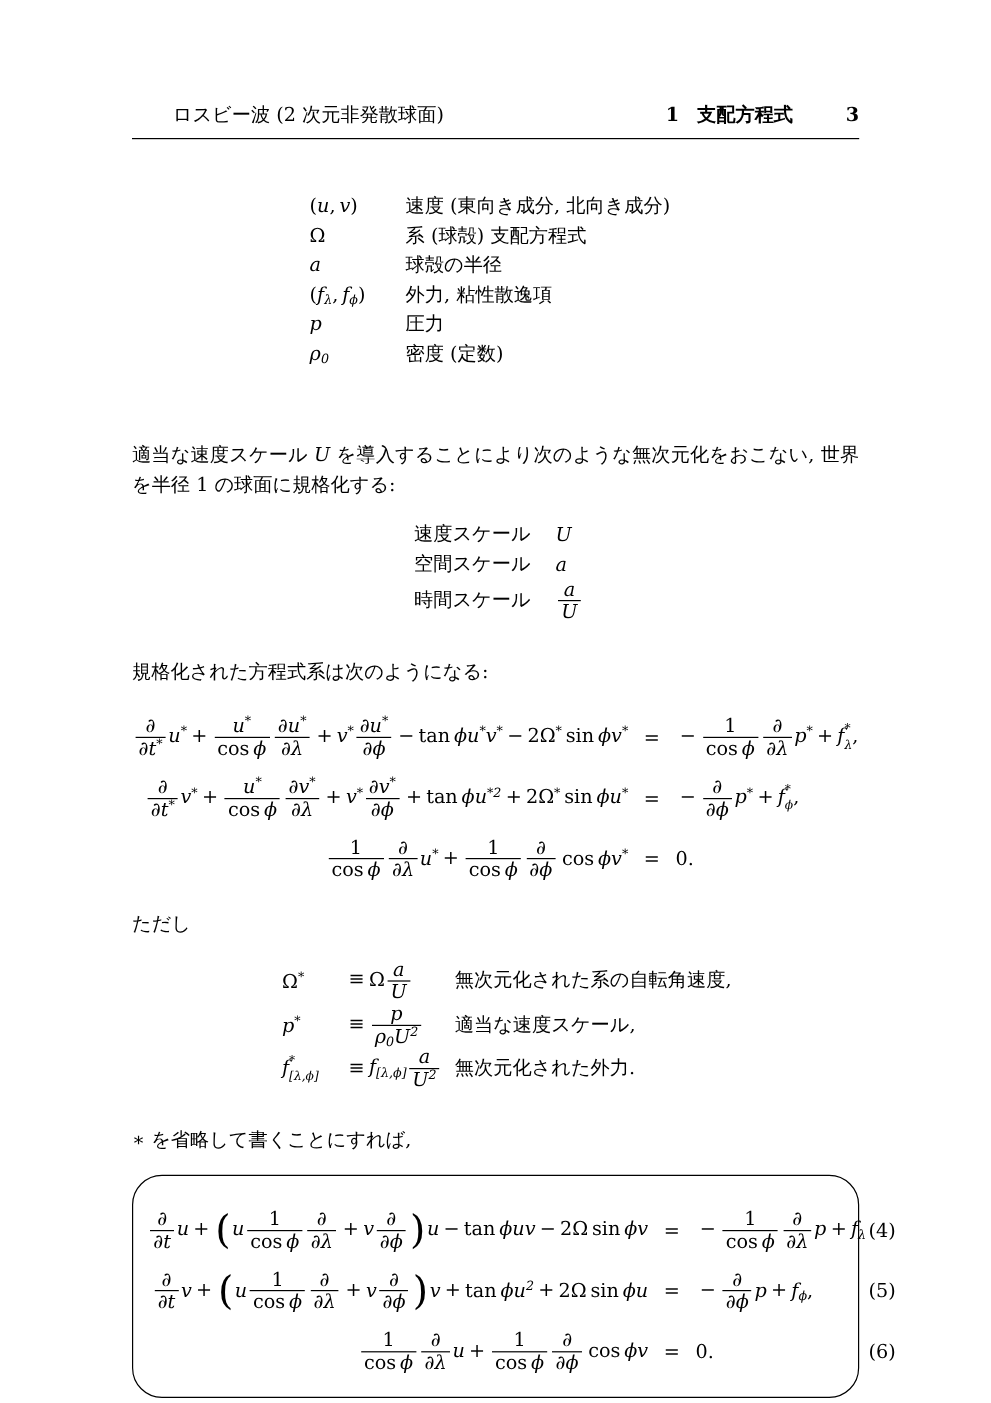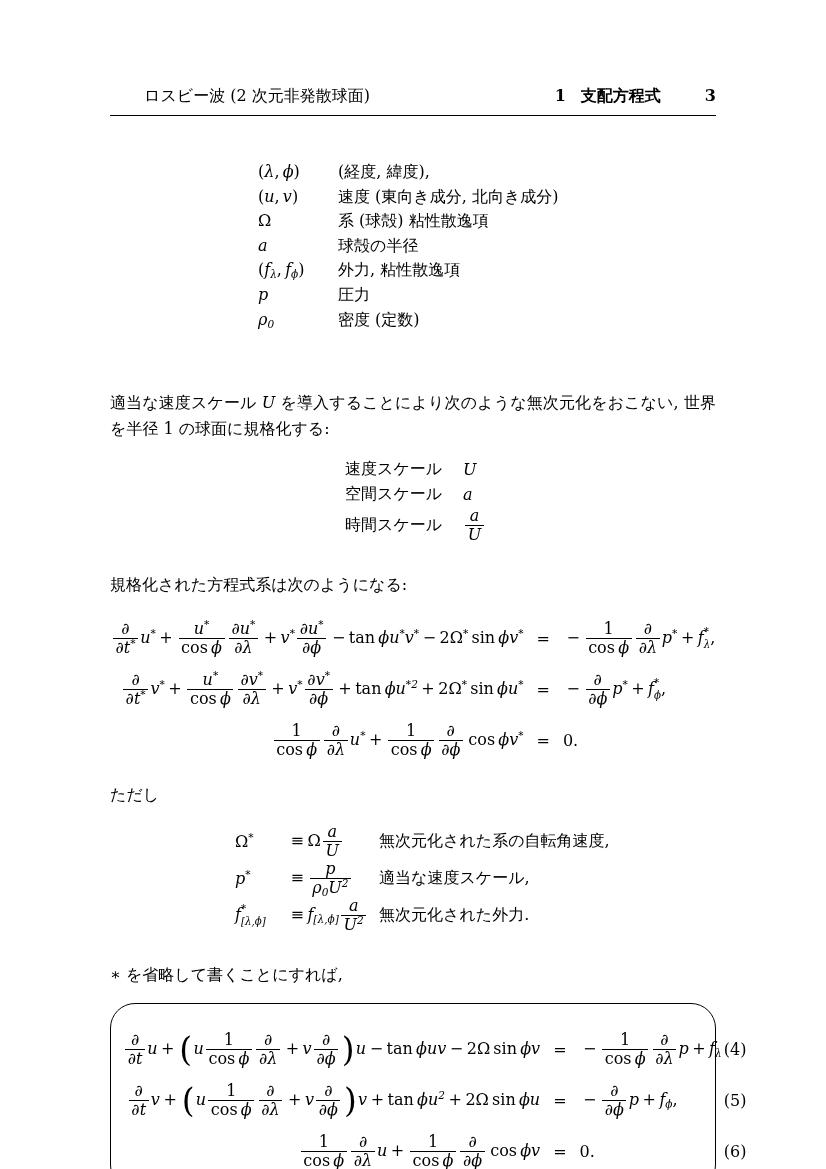--- a/index.html
+++ b/index.html
@@ -83,30 +83,26 @@
     <span class="hdr-sec">
       <span class="hdr-no">1</span>
       <span>支配方程式</span>
     </span>
     <span class="hdr-page">3</span>
   </div>
   <hr class="hdr-rule">
 
   <div class="symlist">
     <div class="symrow">
-      <span class="sc"><span class="mr">(</span><span class="mi">λ</span><span class="mr">,</span><span style="display: inline-block; width: 0.2em;"></span><span class="mi">ϕ</span><span class="mr">)</span></span>
-      <span>(経度, 緯度),</span>
-    </div>
-    <div class="symrow">
       <span class="sc"><span class="mr">(</span><span class="mi">u</span><span class="mr">,</span><span style="display: inline-block; width: 0.2em;"></span><span class="mi">v</span><span class="mr">)</span></span>
       <span>速度 (東向き成分, 北向き成分)</span>
     </div>
     <div class="symrow">
       <span class="sc"><span class="mr">Ω</span></span>
-      <span>系 (球殻) 粘性散逸項</span>
+      <span>系 (球殻) 支配方程式</span>
     </div>
     <div class="symrow">
       <span class="sc"><span class="mi">a</span></span>
       <span>球殻の半径</span>
     </div>
     <div class="symrow">
       <span class="sc"><span class="mr">(</span><span class="mi">f</span><span class="sub">λ</span><span class="mr">,</span><span style="display: inline-block; width: 0.2em;"></span><span class="mi">f</span><span class="sub">ϕ</span><span class="mr">)</span></span>
       <span>外力, 粘性散逸項</span>
     </div>
     <div class="symrow">

